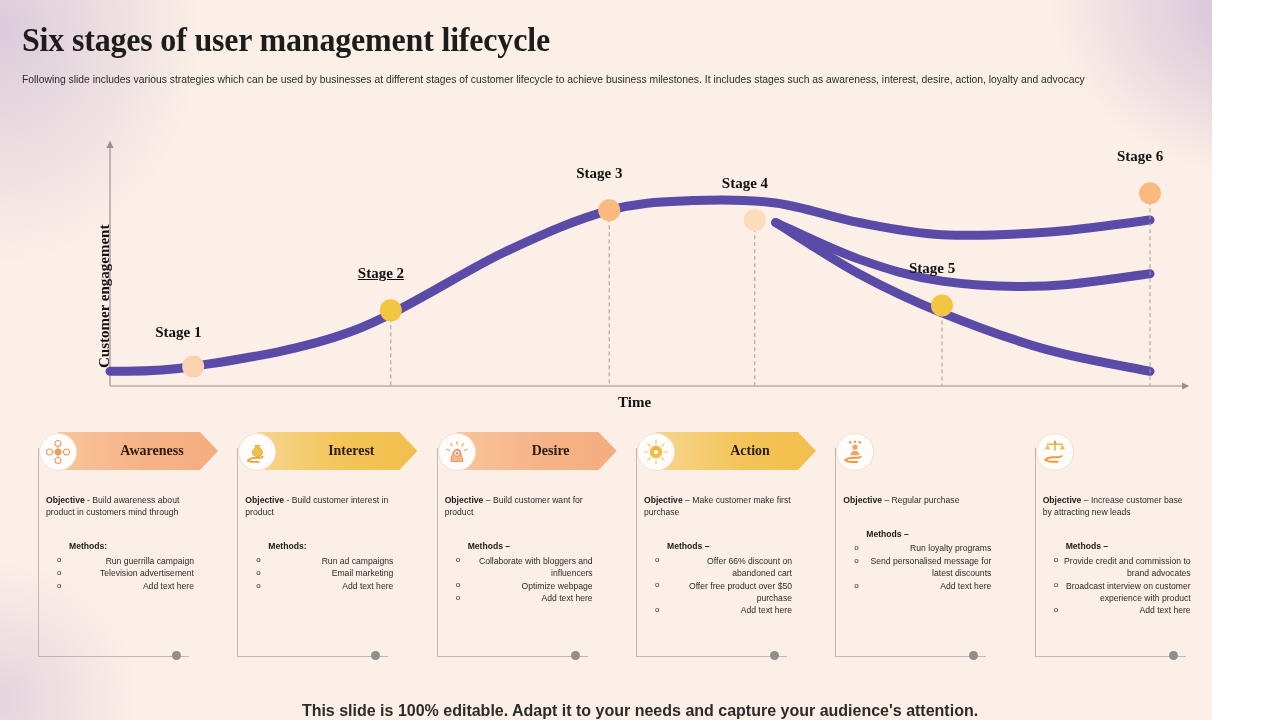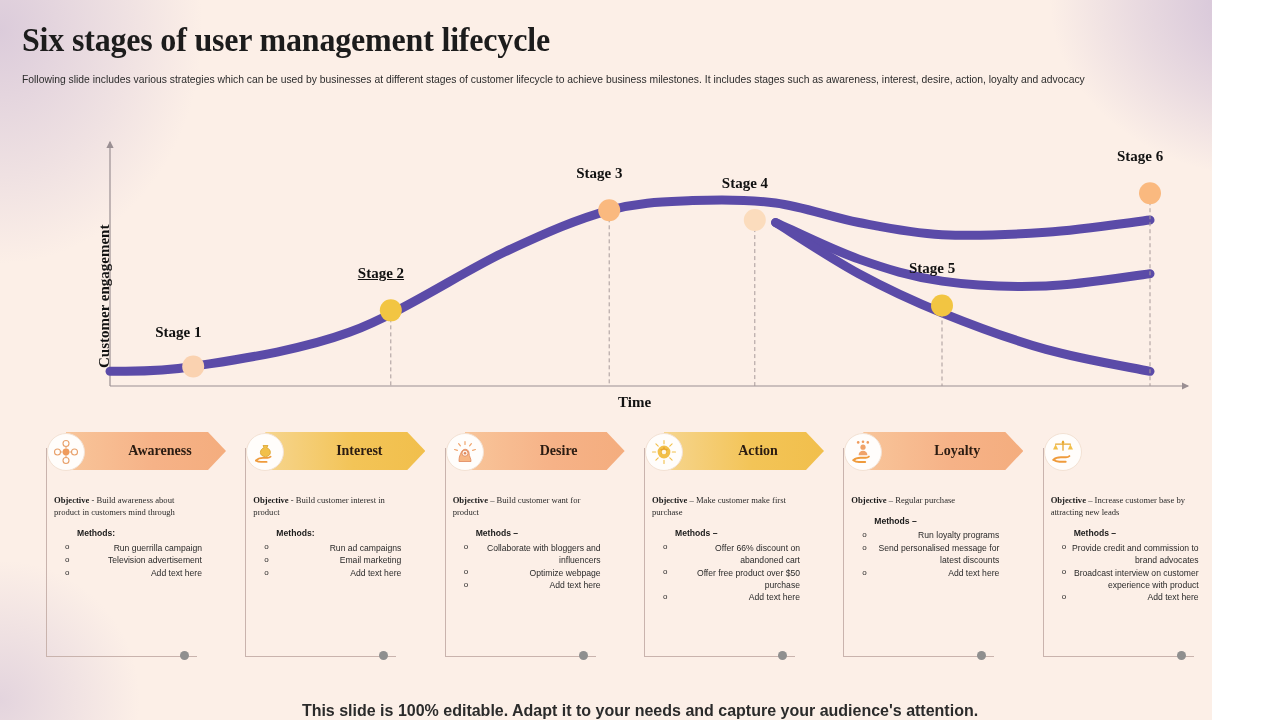--- a/index.html
+++ b/index.html
@@ -64,21 +64,21 @@
     position: absolute;
     font-family: "Liberation Serif", serif;
     font-weight: bold;
     font-size: 15px;
     color: #111;
     white-space: nowrap;
   }
 
   
   #cards {
-    position: absolute; left: 40px; top: 432px;
+    position: absolute; left: 32px; top: 432px;
     width: 1196px; height: 232px;
     display: flex; gap: 0;
   }
   .card {
     position: relative;
     width: 200px;
     height: 232px;
   }
   .card-frame {
     position: absolute;
@@ -122,21 +122,21 @@
   }
   .icon-circle svg { display: block; }
   .card-body {
     position: absolute;
     left: 14px; top: 62px;
     width: 148px;
     font-size: 8.6px;
     color: #2a2a2a;
     line-height: 1.42;
   }
-  .obj-line { margin-bottom: 9px; font-family: Liberation Serif, serif; }
+  .obj-line { margin-bottom: 22px; }
   .lbl { font-weight: bold; color: #1a1a1a; }
   .methods-head { font-weight: bold; color: #1a1a1a; margin-bottom: 2px; padding-left: 23px; }
   .methods-list { list-style: none; padding-left: 11px; }
   .methods-list li { position: relative; padding-left: 8px; margin-bottom: 0.5px; text-align: right; }
   .methods-list li::before {
     content: "o";
     position: absolute; left: 0; top: -0.5px;
     font-size: 8px; color: #2a2a2a;
   }
 
@@ -307,23 +307,20 @@
         <ul class="methods-list">
             <li>Offer 66% discount on abandoned cart</li>
             <li>Offer free product over $50 purchase</li>
             <li>Add text here</li>
           </ul>
       </div>
       </div>
       <div class="card">
       <div class="card-frame"></div>
       <div class="card-dot"></div>
-      <div class="banner peach">
-        <span class="banner-text">Loyalty</span>
-      </div>
       <div class="icon-circle">
         <svg width="26" height="26" viewBox="0 0 26 26">
       <g fill="#ef9b5c">
         <circle cx="8.2" cy="3.4" r="1.3"></circle>
               <circle cx="13" cy="2.8" r="1.3"></circle>
               <circle cx="17.8" cy="3.4" r="1.3"></circle>
       </g>
       <circle cx="13" cy="8.2" r="2.6" fill="#f0a36a"></circle>
       <path d="M8.6 16.2c0-2.6 2-4.4 4.4-4.4s4.4 1.8 4.4 4.4z" fill="#f0a36a"></path>
       <path d="M3.4 21.2c2.2-2.2 4.8-2.4 7.2-2.4h5c1.4 0 2.4-.4 3.3-1.2" fill="none" stroke="#ef9b3c" stroke-width="1.9" stroke-linecap="round"></path>

